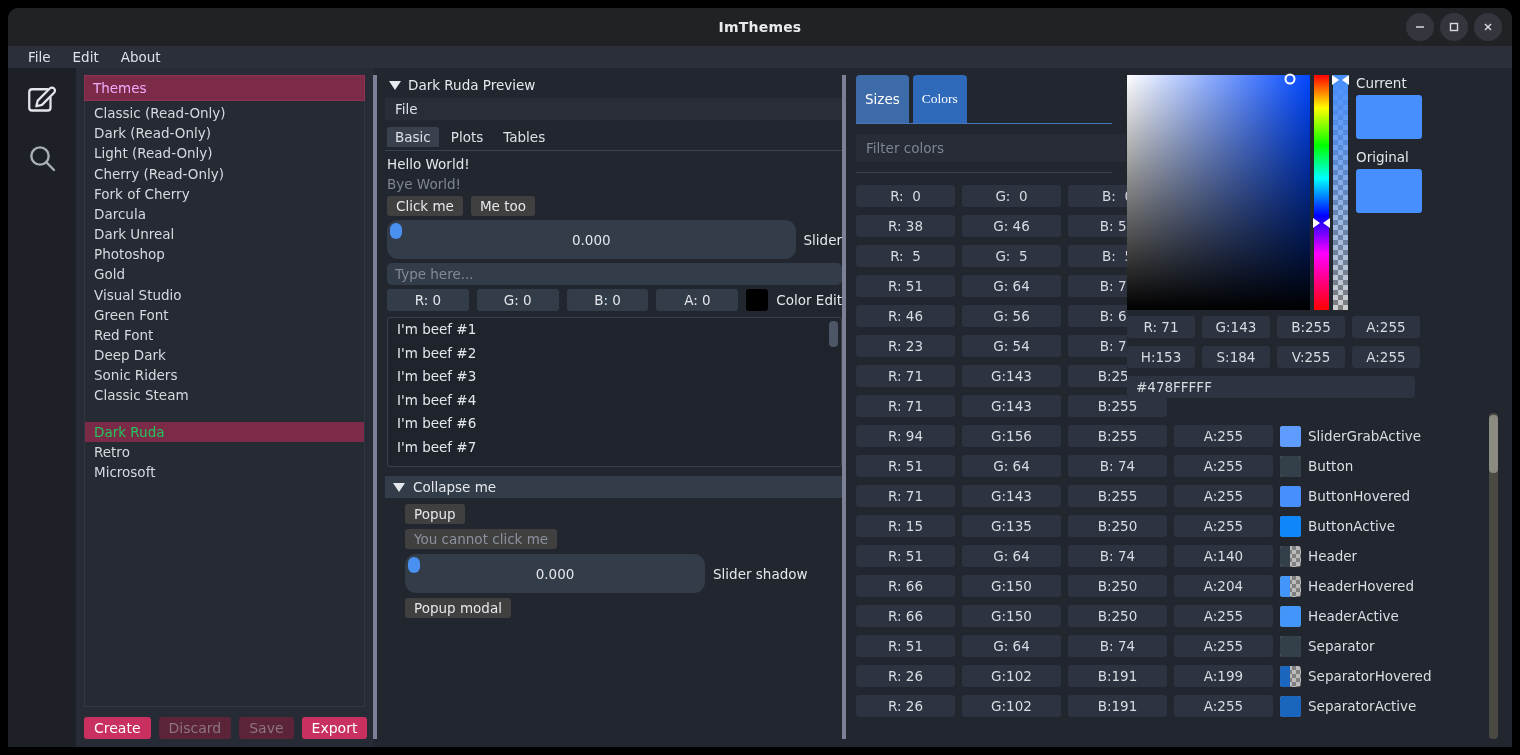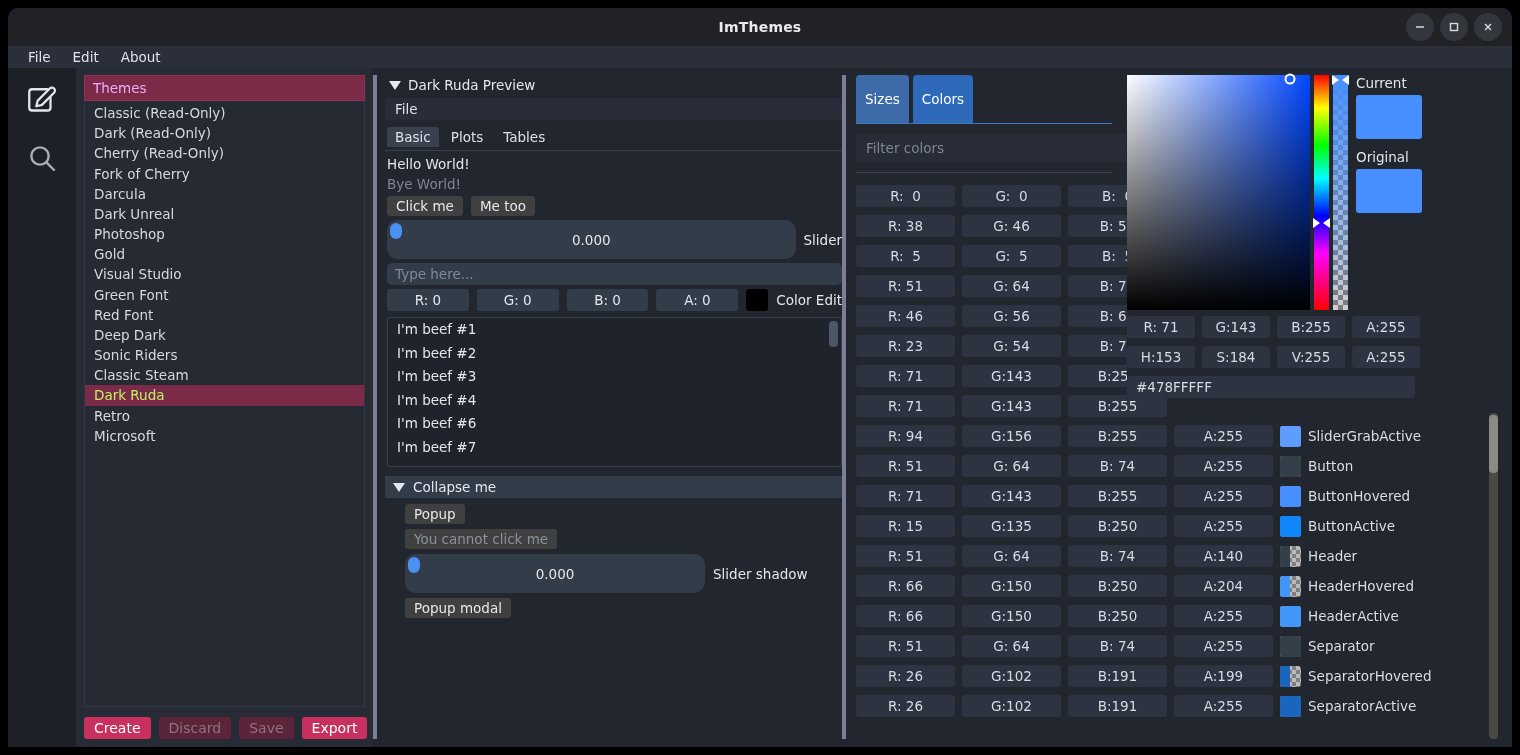--- a/index.html
+++ b/index.html
@@ -75,21 +75,21 @@
   }
   .themes-list {
     flex: 1 1 auto; background: #262a33;
     border: 1px solid #303642; border-top: none;
     overflow: hidden; padding-top: 2px;
   }
   .theme-item {
     font-size: 13.5px; color: #d5d9e0;
     padding: 3px 9px; cursor: pointer; line-height: 1.05;
   }
-  .theme-item.selected { background: #7b2b47; color: #bef264; }
+  .theme-item.selected { background: #7b2b47; color: #22c55e; margin-top: 16px; }
   .themes-actions {
     display: flex; gap: 8px; padding-top: 10px;
   }
   .tbtn {
     font-size: 14px; padding: 3px 10px; border-radius: 3px;
     cursor: pointer; border: none;
     font-family: inherit;
   }
   .tbtn.primary { background: #c8315f; color: #ffffff; }
   .tbtn.disabled { background: #5c2439; color: #8e7480; cursor: default; }
@@ -175,21 +175,21 @@
   .colors-panel {
     flex: 1 1 auto; background: #22262e; position: relative;
     padding: 7px 0 8px 10px; min-width: 0;
     display: flex; flex-direction: column;
   }
   .cp-tabs { display: flex; gap: 4px; }
   .cp-tab {
     font-size: 13.5px; padding: 16px 9px; border-radius: 4px 4px 0 0;
     color: #ffffff; background: #3d6aa8; cursor: pointer;
   }
-  .cp-tab.active { background: #2f6aba; }
+  .cp-tab.active { background: #2f6aba; font-family: Liberation Serif, serif; }
   .cp-tabline { height: 1px; background: #4676b5; margin-right: 400px; }
   .cp-filter {
     margin-top: 10px; height: 28px; width: 270px;
     display: flex; align-items: center; padding-left: 10px;
     color: #7e8694; font-size: 13.5px; background: #272c36; cursor: text;
   }
   .cp-hr { height: 1px; background: #3a4150; margin: 10px 400px 8px 0; }
   .cp-rows { display: flex; flex-direction: column; gap: 8px; padding-top: 4px; }
   .cp-row { display: flex; align-items: center; gap: 7px; height: 22px; }
   .cp-cell {
@@ -324,20 +324,21 @@
             <line x1="15.5" y1="15.5" x2="21" y2="21"></line>
         </svg>
       </div>
     </div>
 
     <div class="themes-panel">
       <div class="themes-header">Themes</div>
       <div class="themes-list">
           <div class="theme-item">Classic (Read-Only)</div>
           <div class="theme-item">Dark (Read-Only)</div>
+          <div class="theme-item">Light (Read-Only)</div>
           <div class="theme-item">Cherry (Read-Only)</div>
           <div class="theme-item">Fork of Cherry</div>
           <div class="theme-item">Darcula</div>
           <div class="theme-item">Dark Unreal</div>
           <div class="theme-item">Photoshop</div>
           <div class="theme-item">Gold</div>
           <div class="theme-item">Visual Studio</div>
           <div class="theme-item">Green Font</div>
           <div class="theme-item">Red Font</div>
           <div class="theme-item">Deep Dark</div>

